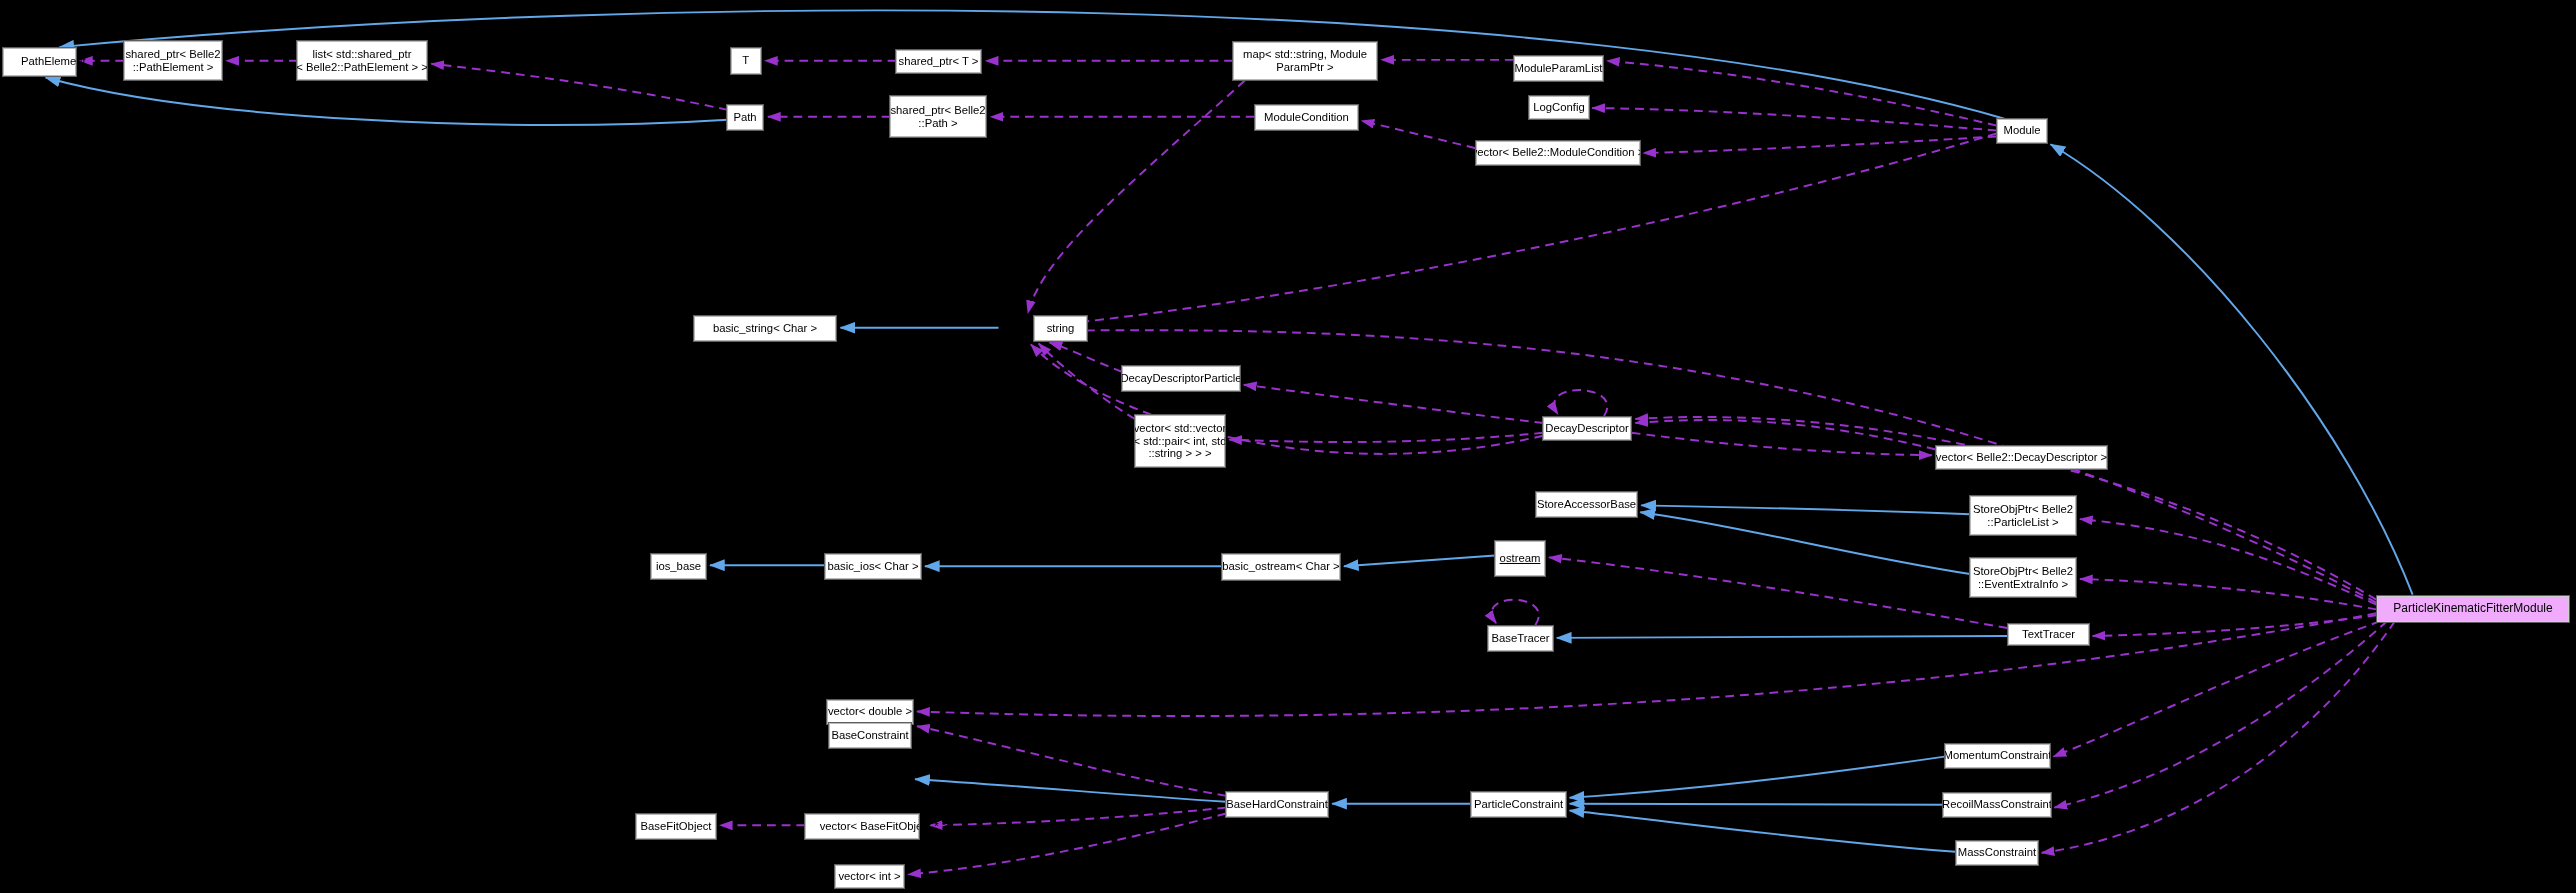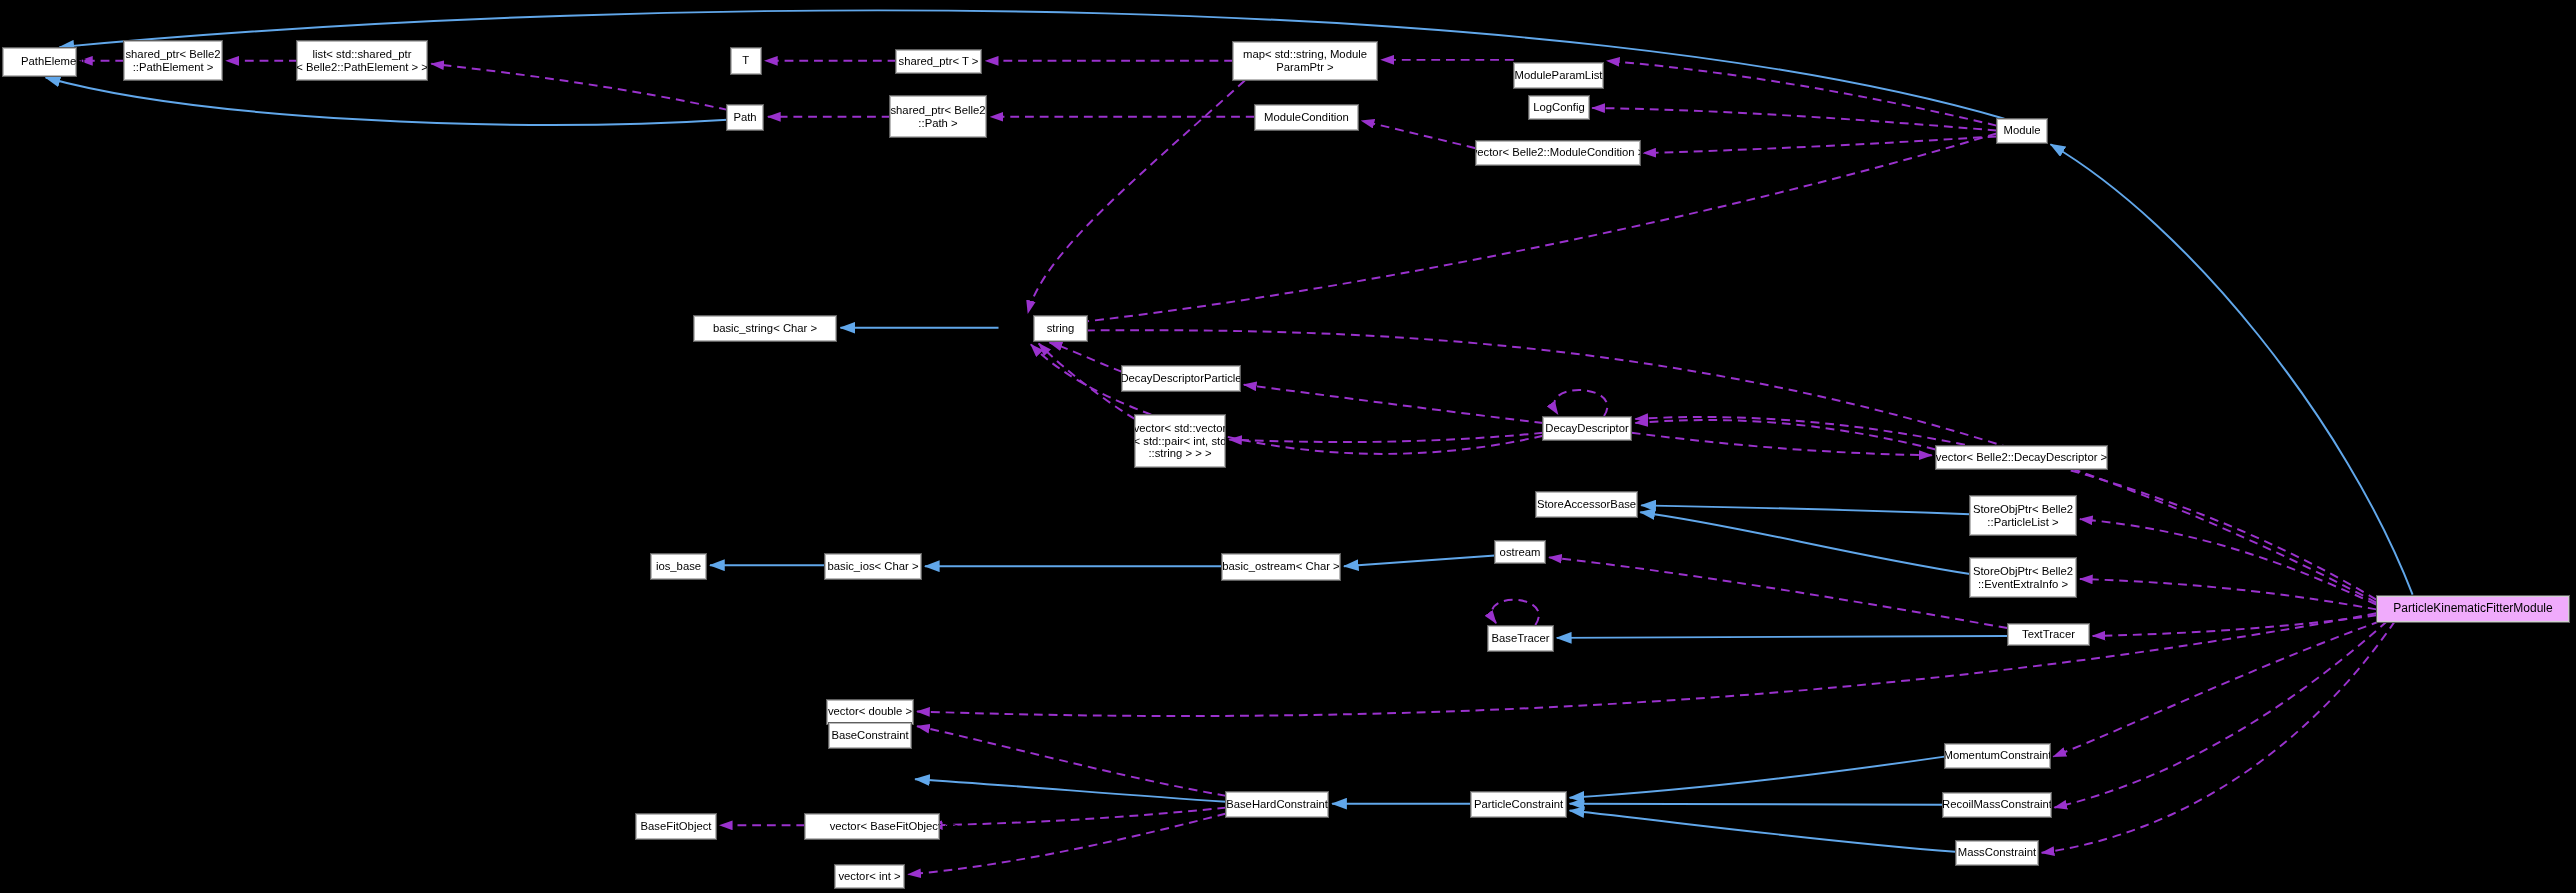--- a/index.html
+++ b/index.html
@@ -88,47 +88,47 @@
       <div class="node" style="left: 297px; top: 41px; width: 130px; height: 39px;">list&lt; std::shared_ptr
 &lt; Belle2::PathElement &gt; &gt;</div>
       <div class="node" style="left: 731px; top: 48px; width: 29.5px; height: 25.5px;">T</div>
       <div class="node" style="left: 727px; top: 105px; width: 36px; height: 24.5px;">Path</div>
       <div class="node" style="left: 896px; top: 50px; width: 85px; height: 22.6px;">shared_ptr&lt; T &gt;</div>
       <div class="node" style="left: 890px; top: 96px; width: 96px; height: 41px;">shared_ptr&lt; Belle2
 ::Path &gt;</div>
       <div class="node" style="left: 1233px; top: 42px; width: 144px; height: 38px;">map&lt; std::string, Module
 ParamPtr &gt;</div>
       <div class="node" style="left: 1255px; top: 105px; width: 103px; height: 24.5px;">ModuleCondition</div>
-      <div class="node" style="left: 1514px; top: 63px; width: 89px; height: 24.5px;">ModuleParamList</div>
+      <div class="node" style="left: 1514px; top: 56px; width: 89px; height: 24.5px;">ModuleParamList</div>
       <div class="node" style="left: 1529px; top: 96px; width: 60px; height: 22.6px;">LogConfig</div>
       <div class="node" style="left: 1476px; top: 141px; width: 164px; height: 23.6px;">vector&lt; Belle2::ModuleCondition &gt;</div>
       <div class="node" style="left: 1997px; top: 119px; width: 50px; height: 23.6px;">Module</div>
       <div class="node" style="left: 694px; top: 316px; width: 142px; height: 24.5px;">basic_string&lt; Char &gt;</div>
       <div class="node" style="left: 998px; top: 316px; width: 53px; height: 24.5px; margin-left: 36px;">string</div>
       <div class="node" style="left: 1122px; top: 366px; width: 118px; height: 24.5px;">DecayDescriptorParticle</div>
       <div class="node" style="left: 1135px; top: 415px; width: 90px; height: 52px;">vector&lt; std::vector
 &lt; std::pair&lt; int, std
 ::string &gt; &gt; &gt;</div>
       <div class="node" style="left: 1543px; top: 417px; width: 88px; height: 22.6px;">DecayDescriptor</div>
       <div class="node" style="left: 1936px; top: 446px; width: 171px; height: 22.6px;">vector&lt; Belle2::DecayDescriptor &gt;</div>
       <div class="node" style="left: 1536px; top: 492px; width: 101px; height: 24.5px;">StoreAccessorBase</div>
       <div class="node" style="left: 1970px; top: 496px; width: 106px; height: 39px;">StoreObjPtr&lt; Belle2
 ::ParticleList &gt;</div>
       <div class="node" style="left: 1970px; top: 558px; width: 106px; height: 39px;">StoreObjPtr&lt; Belle2
 ::EventExtraInfo &gt;</div>
       <div class="node" style="left: 651px; top: 554px; width: 55px; height: 24.5px;">ios_base</div>
       <div class="node" style="left: 825px; top: 554px; width: 96px; height: 24.5px; text-align: right;">basic_ios&lt; Char &gt;</div>
       <div class="node" style="left: 1222px; top: 554px; width: 118px; height: 25.5px;">basic_ostream&lt; Char &gt;</div>
-      <div class="node" style="left: 1495px; top: 541px; width: 50px; height: 22px;">ostream</div>
+      <div class="node" style="left: 1495px; top: 541px; width: 50px; height: 35px; text-decoration: underline;">ostream</div>
       <div class="node" style="left: 1488px; top: 626px; width: 65px; height: 24.5px;">BaseTracer</div>
       <div class="node" style="left: 2008px; top: 624px; width: 81px; height: 20.6px;">TextTracer</div>
       <div class="node" style="left: 827px; top: 700px; width: 86px; height: 23.6px;">vector&lt; double &gt;</div>
       <div class="node" style="left: 829px; top: 723px; width: 82px; height: 24.5px;">BaseConstraint</div>
       <div class="node" style="left: 636px; top: 814px; width: 80px; height: 24.5px;">BaseFitObject</div>
-      <div class="node" style="left: 805px; top: 814px; width: 134px; height: 24.5px; padding-left: 44px;">vector&lt; BaseFitObject * &gt;</div>
+      <div class="node" style="left: 805px; top: 814px; width: 114px; height: 24.5px; padding-left: 44px;">vector&lt; BaseFitObject * &gt;</div>
       <div class="node" style="left: 835px; top: 865px; width: 69px; height: 22.6px;">vector&lt; int &gt;</div>
       <div class="node" style="left: 1226px; top: 792px; width: 102px; height: 24.5px;">BaseHardConstraint</div>
       <div class="node" style="left: 1471px; top: 792px; width: 95px; height: 24.5px;">ParticleConstraint</div>
       <div class="node" style="left: 1945px; top: 744px; width: 105px; height: 23.6px;">MomentumConstraint</div>
       <div class="node" style="left: 1943px; top: 793px; width: 108px; height: 23.6px;">RecoilMassConstraint</div>
       <div class="node" style="left: 1956px; top: 841px; width: 82px; height: 23.6px;">MassConstraint</div>
       <div class="node highlight" style="left: 2377px; top: 596px; width: 192px; height: 25.5px;">ParticleKinematicFitterModule</div>
     </div>
 </div>
 

